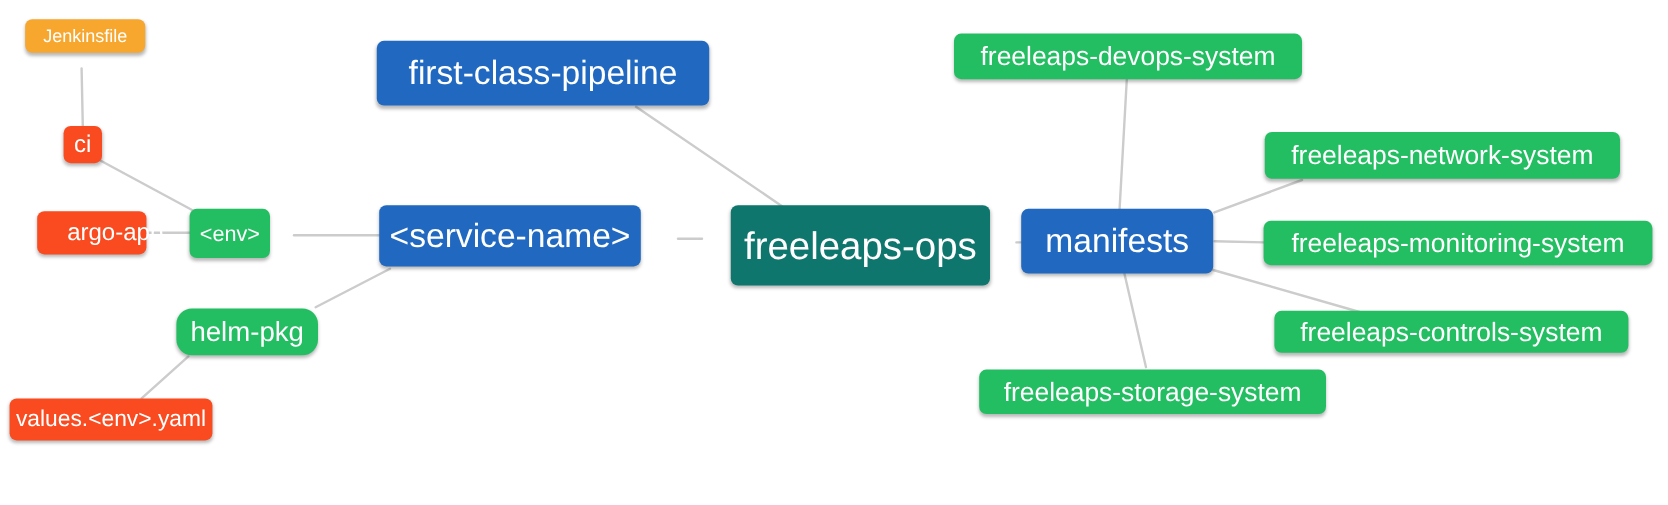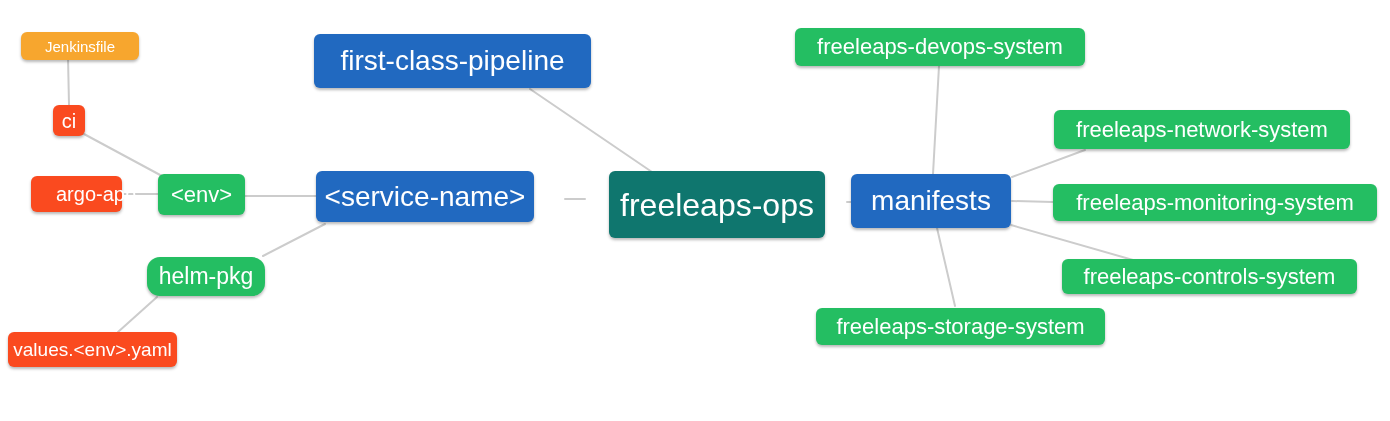--- a/index.html
+++ b/index.html
@@ -54,25 +54,25 @@
       <line x1="1012" y1="177" x2="1085" y2="150" stroke="#CCCCCC" stroke-width="2" stroke-linecap="round"></line>
       <line x1="1012" y1="201" x2="1053" y2="202" stroke="#CCCCCC" stroke-width="2" stroke-linecap="round"></line>
       <line x1="1011" y1="225" x2="1133" y2="260" stroke="#CCCCCC" stroke-width="2" stroke-linecap="round"></line>
       <line x1="937" y1="228" x2="955" y2="306" stroke="#CCCCCC" stroke-width="2" stroke-linecap="round"></line>
     </svg>
   <div id="node-layer">
       <div class="node" style="left: 585px; top: 171px; width: 216px; height: 67px; font-size: 32px; background: #0f766e; margin-left: 24px;">freeleaps-ops</div>
       <div class="node" style="left: 314px; top: 34px; width: 277px; height: 54px; font-size: 28px; background: rgb(33, 105, 192);">first-class-pipeline</div>
       <div class="node" style="left: 316px; top: 171px; width: 218px; height: 51px; font-size: 28px; background: rgb(33, 105, 192);">&lt;service-name&gt;</div>
       <div class="node" style="left: 851px; top: 174px; width: 160px; height: 54px; font-size: 28px; background: rgb(33, 105, 192);">manifests</div>
-      <div class="node" style="left: 158px; top: 174px; width: 87px; height: 41px; font-size: 22px; background: rgb(36, 190, 98);">&lt;env&gt;</div>
+      <div class="node" style="left: 158px; top: 174px; width: 67px; height: 41px; font-size: 18px; background: rgb(36, 190, 98);">&lt;env&gt;</div>
       <div class="node" style="left: 147px; top: 257px; width: 118px; height: 39px; font-size: 23px; background: rgb(36, 190, 98); border-radius: 13px;">helm-pkg</div>
       <div class="node" style="left: 795px; top: 28px; width: 290px; height: 38px; font-size: 22px; background: rgb(36, 190, 98);">freeleaps-devops-system</div>
       <div class="node" style="left: 1054px; top: 110px; width: 296px; height: 39px; font-size: 22px; background: rgb(36, 190, 98);">freeleaps-network-system</div>
       <div class="node" style="left: 1053px; top: 184px; width: 324px; height: 37px; font-size: 22px; background: rgb(36, 190, 98);">freeleaps-monitoring-system</div>
       <div class="node" style="left: 1062px; top: 259px; width: 295px; height: 35px; font-size: 22px; background: rgb(36, 190, 98);">freeleaps-controls-system</div>
       <div class="node" style="left: 816px; top: 308px; width: 289px; height: 37px; font-size: 22px; background: rgb(36, 190, 98);">freeleaps-storage-system</div>
       <div class="node" style="left: 31px; top: 176px; width: 91px; height: 36px; font-size: 20px; background: rgb(250, 74, 31); padding-left: 39px;">argo-app</div>
       <div class="node" style="left: 8px; top: 332px; width: 169px; height: 35px; font-size: 19px; background: rgb(250, 74, 31);">values.&lt;env&gt;.yaml</div>
       <div class="node" style="left: 53px; top: 105px; width: 32px; height: 31px; font-size: 20px; background: rgb(250, 74, 31);">ci</div>
-      <div class="node" style="left: 21px; top: 32px; width: 118px; height: 28px; font-size: 15px; background: rgb(247, 166, 46);">Jenkinsfile</div>
+      <div class="node" style="left: 21px; top: 16px; width: 100px; height: 28px; font-size: 15px; background: rgb(247, 166, 46);">Jenkinsfile</div>
     </div>
 </div>
 
 </body></html>

